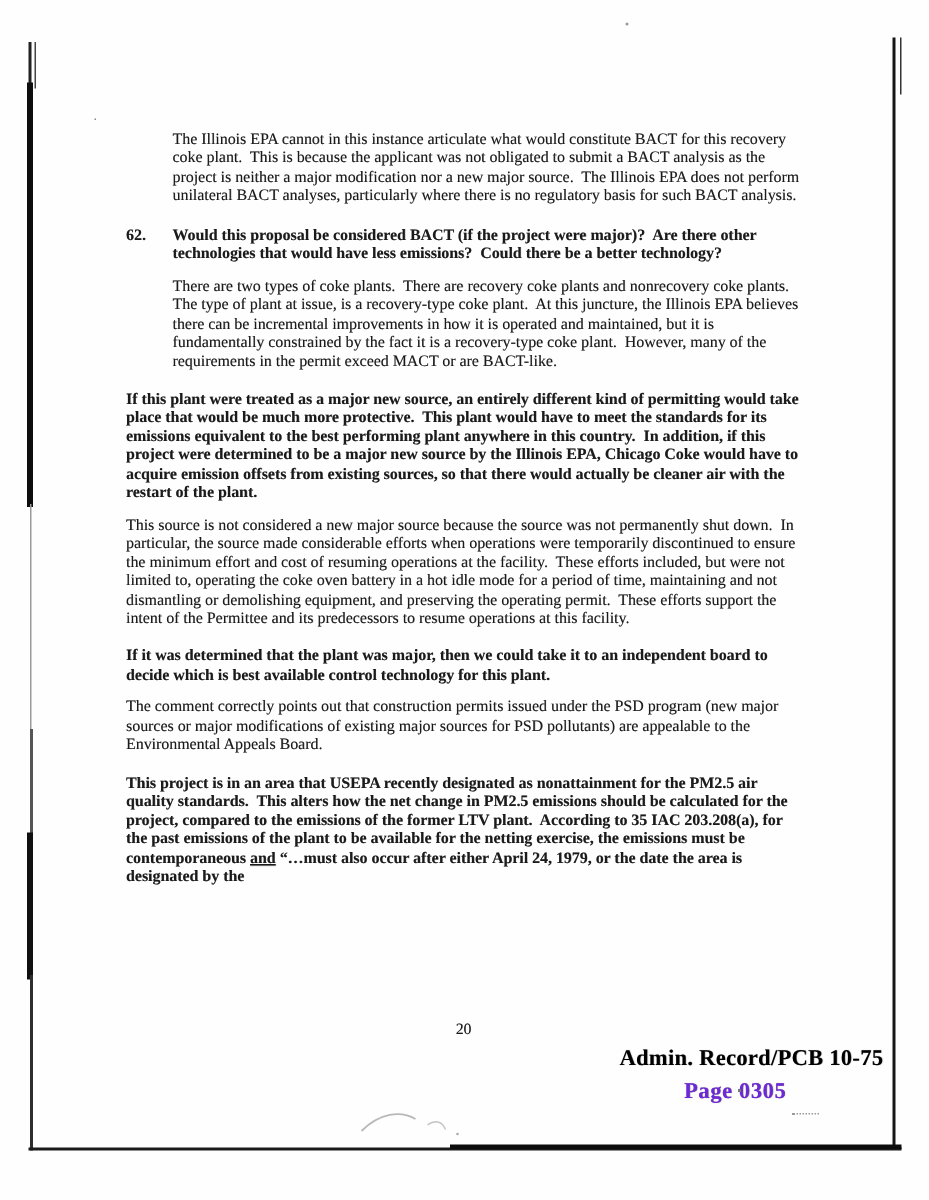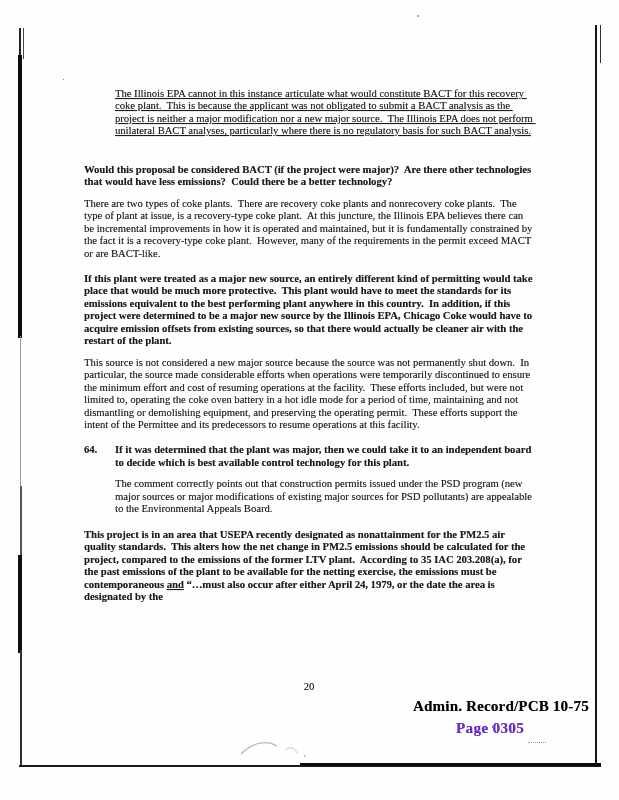--- a/index.html
+++ b/index.html
@@ -12,21 +12,21 @@
     color:#1b1b1b;
     overflow:hidden;
   }
   .content { position:absolute; left:84px; top:88px; width:450px; }
   .para, .q, .a, .num {
     font-size:10.6px;
     line-height:12.45px;
     white-space:pre-wrap;
     text-shadow:0.2px 0.2px 0.4px rgba(45,45,45,0.5);
   }
-  .intro { margin-left:31px; margin-bottom:26px;text-decoration:underline; }
+  .intro { margin-left:31px; margin-bottom:14px; }
   .item { display:flex; }
   .num { width:31px; font-weight:bold; flex:0 0 31px; }
   .ibody { flex:1; }
   .q { font-weight:bold; margin-bottom:9px; }
   .a { margin-bottom:13px; }
   .a-last { }
   .u-word { text-decoration:underline; }
   .pagenum {
     position:absolute; top:681px; left:84px; width:450px;
     text-align:center; font-size:10.5px;
@@ -78,35 +78,35 @@
   <div class="artifact bot-1"></div>
   <div class="artifact bot-2"></div>
   <div class="artifact speck1"></div>
   <div class="artifact speck2"></div>
 
   <div class="content">
 
     <p class="para intro">The Illinois EPA cannot in this instance articulate what would constitute BACT for this recovery coke plant.  This is because the applicant was not obligated to submit a BACT analysis as the project is neither a major modification nor a new major source.  The Illinois EPA does not perform unilateral BACT analyses, particularly where there is no regulatory basis for such BACT analysis.</p>
 
     <div class="item">
+      <div class="num">62.</div>
       <div class="ibody">
         <p class="q">Would this proposal be considered BACT (if the project were major)?  Are there other technologies that would have less emissions?  Could there be a better technology?</p>
         <p class="a">There are two types of coke plants.  There are recovery coke plants and nonrecovery coke plants.  The type of plant at issue, is a recovery-type coke plant.  At this juncture, the Illinois EPA believes there can be incremental improvements in how it is operated and maintained, but it is fundamentally constrained by the fact it is a recovery-type coke plant.  However, many of the requirements in the permit exceed MACT or are BACT-like.</p>
       </div>
     </div>
 
     <div class="item">
       <div class="ibody">
         <p class="q">If this plant were treated as a major new source, an entirely different kind of permitting would take place that would be much more protective.  This plant would have to meet the standards for its emissions equivalent to the best performing plant anywhere in this country.  In addition, if this project were determined to be a major new source by the Illinois EPA, Chicago Coke would have to acquire emission offsets from existing sources, so that there would actually be cleaner air with the restart of the plant.</p>
         <p class="a a-last">This source is not considered a new major source because the source was not permanently shut down.  In particular, the source made considerable efforts when operations were temporarily discontinued to ensure the minimum effort and cost of resuming operations at the facility.  These efforts included, but were not limited to, operating the coke oven battery in a hot idle mode for a period of time, maintaining and not dismantling or demolishing equipment, and preserving the operating permit.  These efforts support the intent of the Permittee and its predecessors to resume operations at this facility.</p>
       </div>
     </div>
 
     <div class="item">
-      <div class="num">64.</div>
       <div class="ibody">
         <p class="q">If it was determined that the plant was major, then we could take it to an independent board to decide which is best available control technology for this plant.</p>
         <p class="a">The comment correctly points out that construction permits issued under the PSD program (new major sources or major modifications of existing major sources for PSD pollutants) are appealable to the Environmental Appeals Board.</p>
       </div>
     </div>
 
     <div class="item">
       <div class="ibody">
         <p class="q"><span>This project is in an area that USEPA recently designated as nonattainment for the PM2.5 air quality standards.  This alters how the net change in PM2.5 emissions should be calculated for the project, compared to the emissions of the former LTV plant.  According to 35 IAC 203.208(a), for the past emissions of the plant to be available for the netting exercise, the emissions must be contemporaneous </span><span class="u-word">and</span><span> “…must also occur after either April 24, 1979, or the date the area is designated by the</span></p>
       </div>

